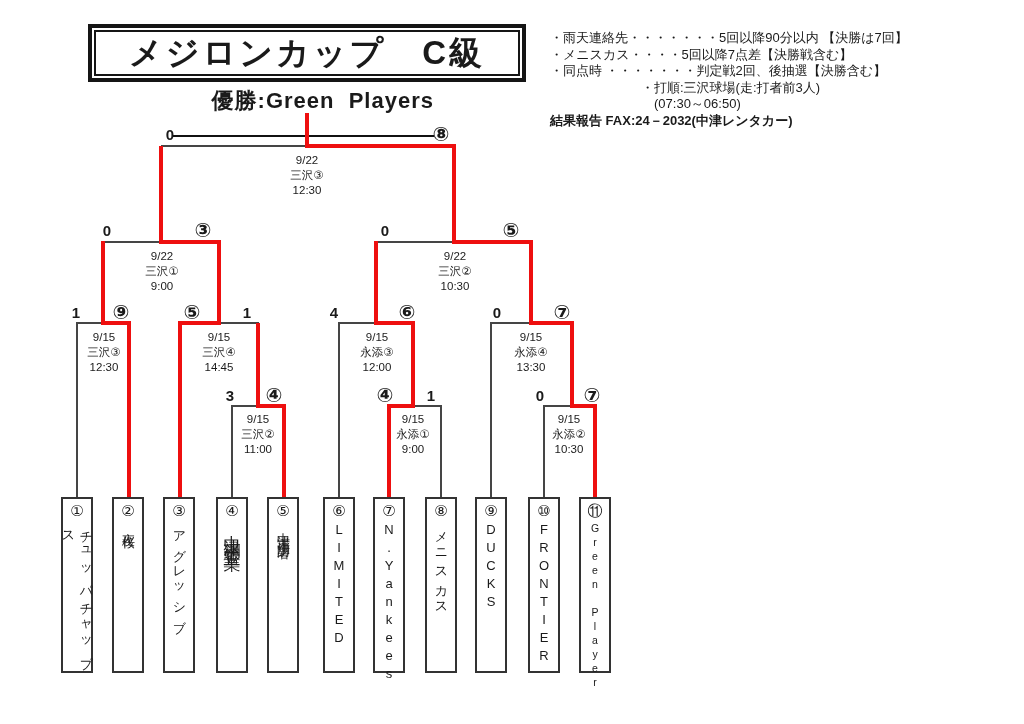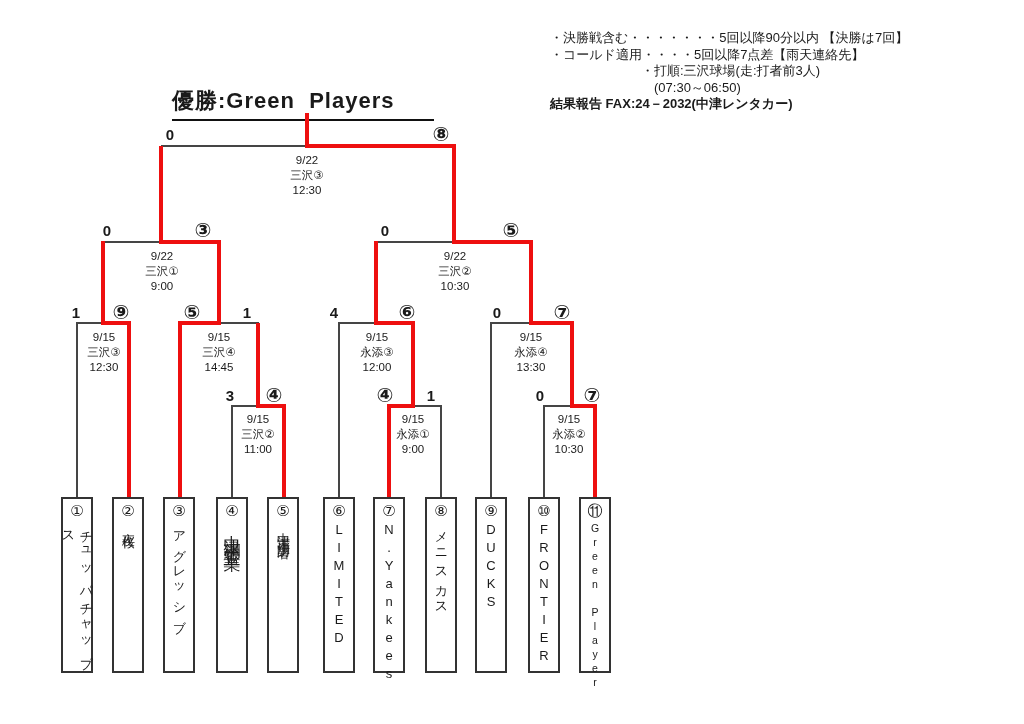--- a/index.html
+++ b/index.html
@@ -5,23 +5,23 @@
   html,body{margin:0;padding:0;background:#fff;}
   .page{position:relative;width:1024px;height:724px;background:#fff;overflow:hidden;
         font-family:"Liberation Sans","DejaVu Sans",sans-serif;color:#1a1a1a;}
   
   .title-outer{position:absolute;left:88px;top:24px;width:438px;height:58px;
         border:4px solid #151515;box-sizing:border-box;padding:2px;background:#fff;}
   .title-inner{width:100%;height:100%;border:2px solid #151515;box-sizing:border-box;
         display:flex;align-items:center;justify-content:center;}
   .title-text{font-size:33px;font-weight:bold;letter-spacing:3px;white-space:pre;}
   
-  .champion{position:absolute;left:172px;top:86px;width:262px;text-align:left;
+  .champion{position:absolute;left:172px;top:86px;width:262px;text-align:right;
         font-size:22px;font-weight:600;letter-spacing:1px;border-bottom:2px solid #111;
-        padding-bottom:3px;white-space:pre;}
+        padding-bottom:19px;white-space:pre;}
   
   .rules{position:absolute;left:550px;top:30px;width:470px;font-size:13px;line-height:16.5px;}
   .rules div{white-space:pre;}
   .rules .bold{font-weight:bold;}
   
   .h,.v{position:absolute;background:var(--line,#444);}
   .h{height:2px;} .v{width:2px;}
   .rh,.rv{position:absolute;background:var(--red,#e00);}
   .rh{height:4px;} .rv{width:4px;}
   
@@ -38,26 +38,32 @@
   .tname{writing-mode:vertical-rl;text-orientation:upright;font-size:13px;
         letter-spacing:3px;margin-top:2px;}
   .team.big .tname{font-size:17px;letter-spacing:4px;}
   .team.small .tname{font-size:10.5px;letter-spacing:2px;white-space:pre;}
 </style>
 </head>
 <body>
 
 <div class="page">
 
+  <div class="title-outer">
+    <div class="title-inner">
+      <span class="title-text">メジロンカップ　C級</span>
+    </div>
+  </div>
 
   <div class="champion">優勝:Green  Players</div>
 
   <div class="rules">
-    <div>・決勝戦含む・・・・・・・5回以降90分以内 【決勝は7回】</div>
-    <div>・コールド適用・・・・5回以降7点差【雨天連絡先】</div>
+    <div>・雨天連絡先・・・・・・・5回以降90分以内 【決勝は7回】</div>
+    <div>・メニスカス・・・・5回以降7点差【決勝戦含む】</div>
+    <div>・同点時 ・・・・・・・判定戦2回、後抽選【決勝含む】</div>
     <div>　　　　　　　・打順:三沢球場(走:打者前3人)</div>
     <div>　　　　　　　　(07:30～06:50)</div>
     <div class="bold">結果報告 FAX:24－2032(中津レンタカー)</div>
   </div>
 
   <div class="v" style="left:76px;top:323px;height:174px"></div>
   <div class="v" style="left:231px;top:406px;height:91px"></div>
   <div class="v" style="left:338px;top:323px;height:174px"></div>
   <div class="v" style="left:440px;top:406px;height:91px"></div>
   <div class="v" style="left:490px;top:323px;height:174px"></div>

